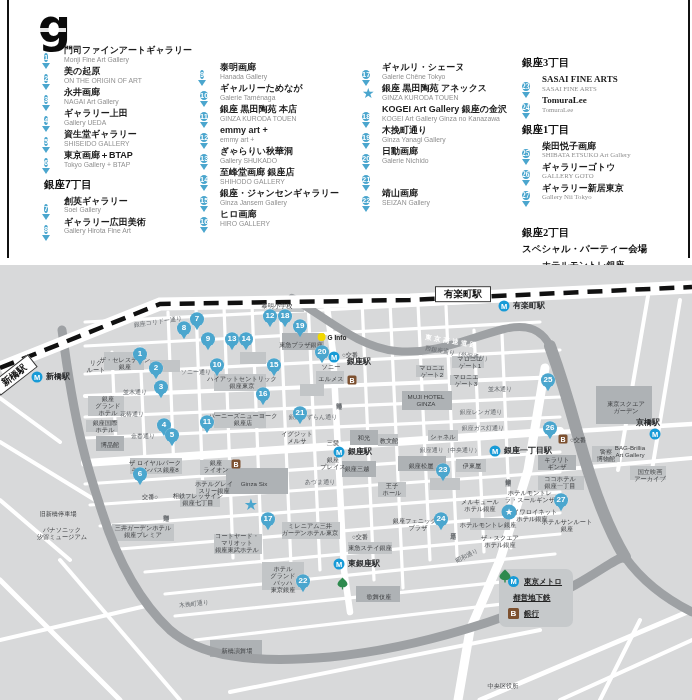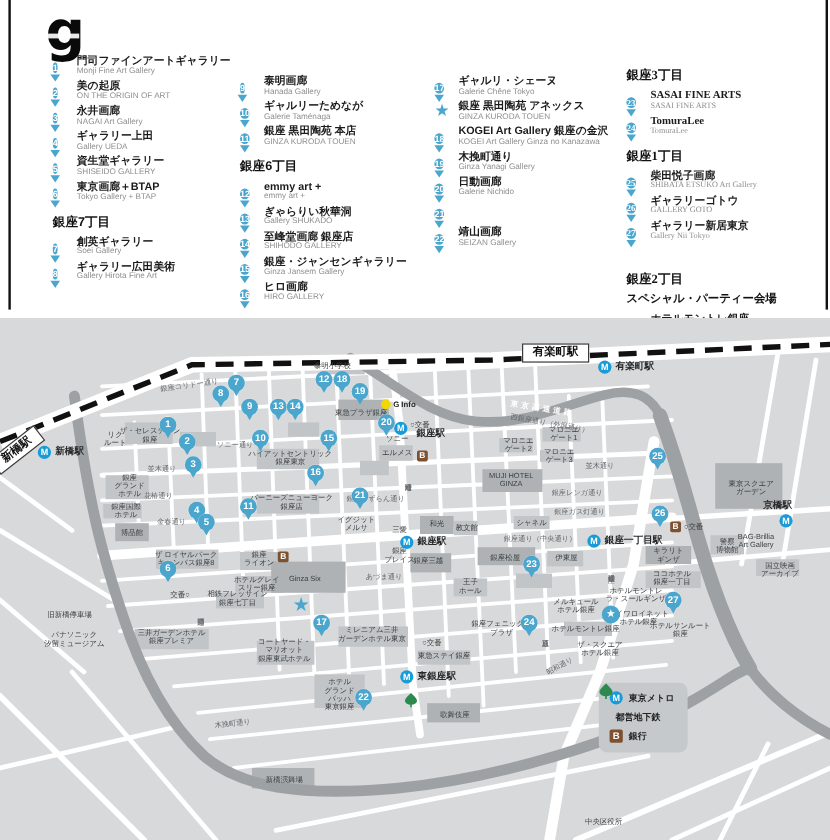--- a/index.html
+++ b/index.html
@@ -54,21 +54,21 @@
   .mcstar{position:absolute;width:15px;height:15px;border-radius:50%;background:#4ba6ce;color:#fff;font-size:9px;
       text-align:center;line-height:15px;transform:translate(-50%,-50%);}
   .ginfo{position:absolute;display:flex;align-items:center;transform:translate(-50%,-50%);}
   .ginfo .dot{width:8px;height:8px;border-radius:50%;background:#f2d800;margin-right:2px;}
   .ginfo .gtx{font-size:6.5px;font-weight:bold;color:#222;}
   .legend{position:absolute;left:499px;top:304px;width:74px;height:58px;background:#c6c9cb;border-radius:7px;
       padding:7px 0 0 9px;box-sizing:border-box;}
   .lg-row{display:flex;align-items:center;margin-bottom:5px;height:11px;}
   .lg-row .mic,.lg-row .leaf,.lg-row .bic{position:static;transform:none;margin-right:5px;flex:0 0 auto;}
   .lg-row .bic{width:11px;height:11px;line-height:11px;font-size:8px;}
-  .lg-label{font-size:7.5px;font-weight:bold;color:#222;white-space:nowrap;}
+  .lg-label{font-size:7.5px;font-weight:bold;color:#222;white-space:nowrap;text-decoration:underline;}
 </style>
 </head>
 <body>
 
 <div class="page">
 
   <div class="top">
     <div class="edge left"></div>
     <div class="edge right"></div>
     <div class="hdr">
@@ -153,21 +153,20 @@
               <div class="den">Galerie Taménaga</div>
             </span>
           </div>
           <div class="dir-item">
             <span class="dmark"><span class="pin">11</span></span>
             <span class="dtx">
               <div class="dja">銀座 黒田陶苑 本店</div>
               <div class="den">GINZA KURODA TOUEN</div>
             </span>
           </div>
-          <div class="dir-heading">銀座6丁目</div>
           <div class="dir-item">
             <span class="dmark"><span class="pin">12</span></span>
             <span class="dtx">
               <div class="dja">emmy art +</div>
               <div class="den">emmy art +</div>
             </span>
           </div>
           <div class="dir-item">
             <span class="dmark"><span class="pin">13</span></span>
             <span class="dtx">

